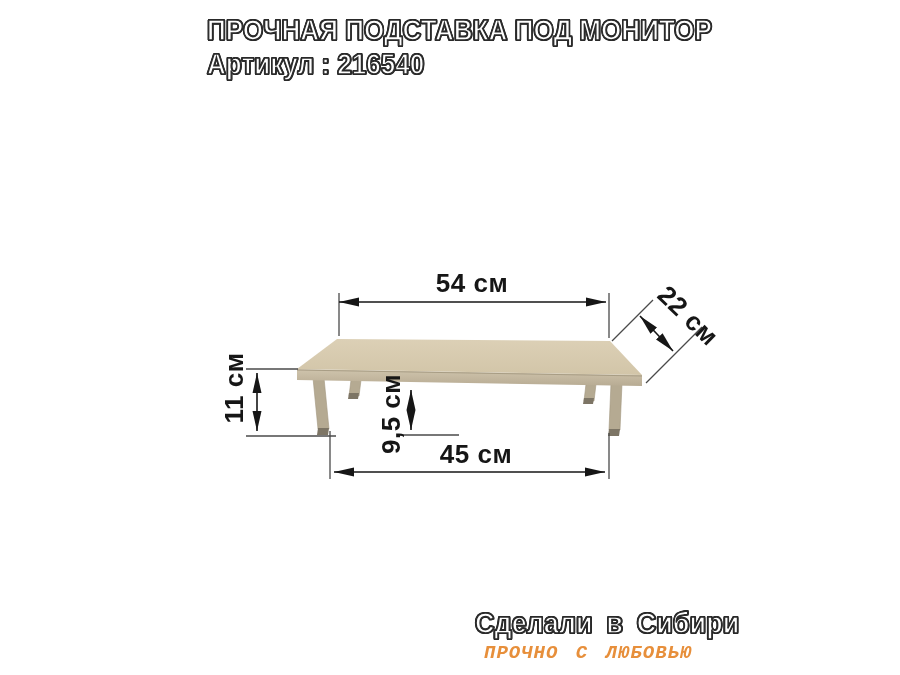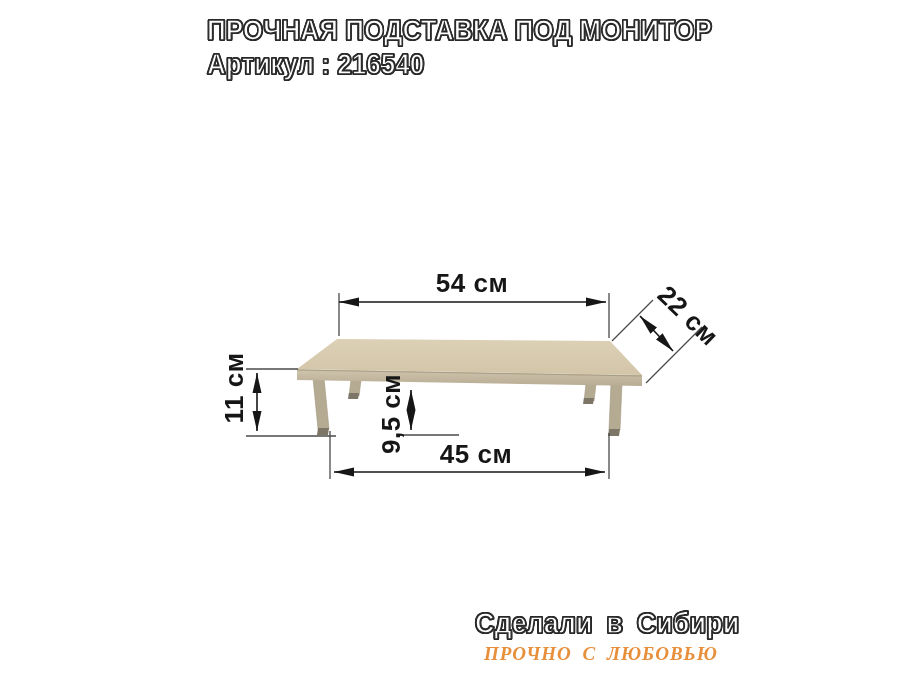--- a/index.html
+++ b/index.html
@@ -46,21 +46,21 @@
     top: 608px;
     font-size: 30px;
     word-spacing: 7px;
     transform: scaleX(0.9);
     transform-origin: 0 0;
   }
   #slogan {
     position: absolute;
     left: 484px;
     top: 644px;
-    font-family: Liberation Serif, serif;
+    font-family: Liberation Mono, monospace;
     font-style: italic;
     font-weight: bold;
     font-size: 19px;
     letter-spacing: 1px;
     word-spacing: 5px;
     color: #e78f3b;
     white-space: nowrap;
     line-height: 1;
   }
   #diagram-svg {

